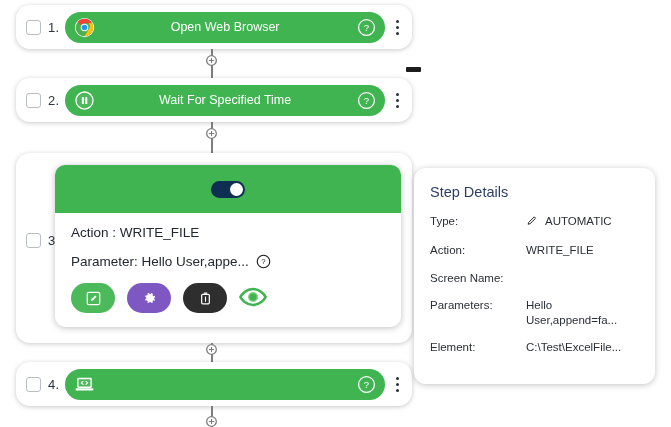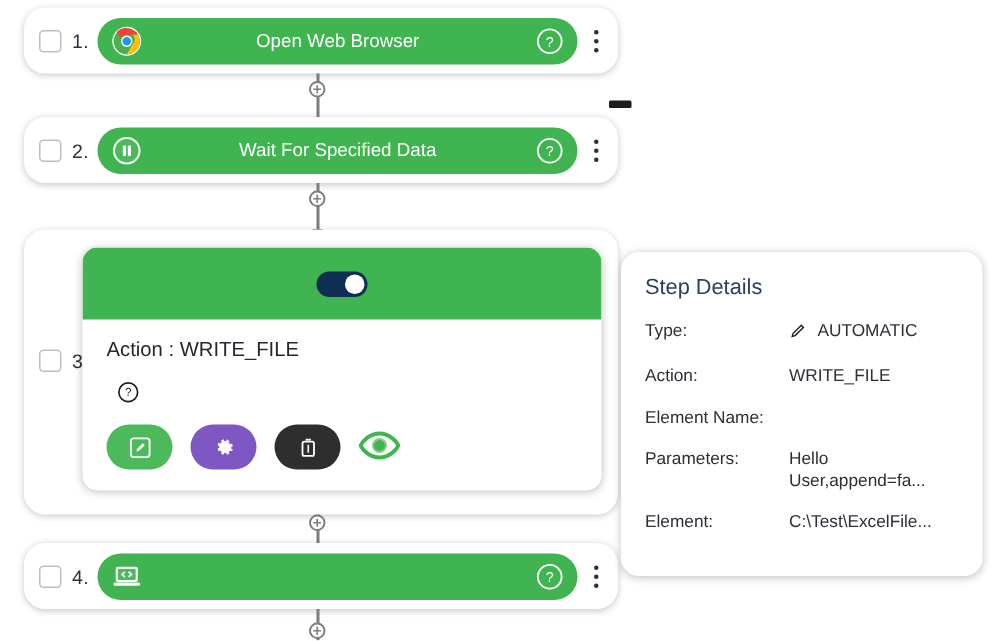--- a/index.html
+++ b/index.html
@@ -272,21 +272,21 @@
       <div class="idx">2.</div>
       <div class="bar">
         <span class="bar-ico">
           <svg viewBox="0 0 24 24" width="21" height="21">
             <circle cx="12" cy="12" r="10.5" fill="#ffffff"></circle>
             <circle cx="12" cy="12" r="9" fill="#4cb95b"></circle>
             <rect x="9" y="8" width="2.4" height="8" rx="0.6" fill="#ffffff"></rect>
             <rect x="12.8" y="8" width="2.4" height="8" rx="0.6" fill="#ffffff"></rect>
           </svg>
         </span>
-        <span class="bar-title">Wait For Specified Data</span>
+        <span class="bar-title">Wait For Specified Time</span>
         <span class="help">
           <svg viewBox="0 0 24 24" width="19" height="19">
             <circle cx="12" cy="12" r="10" fill="none" stroke="#ffffff" stroke-width="1.6"></circle>
             <text x="12" y="16.5" font-size="12" fill="#ffffff" text-anchor="middle" font-family="Liberation Sans, sans-serif">?</text>
           </svg>
         </span>
       </div>
       <div class="kebab">
           <i></i>
           <i></i>
@@ -321,20 +321,21 @@
 
     <div class="card3">
       <div class="card3-head">
         <div class="toggle"></div>
       </div>
       <div class="card3-body">
         <div class="line">
           <span>Action : WRITE_FILE</span>
         </div>
         <div class="line">
+          <span>Parameter: Hello User,appe...</span>
           <span class="qm">
             <svg viewBox="0 0 24 24" width="15" height="15">
               <circle cx="12" cy="12" r="10" fill="none" stroke="#1d1d1d" stroke-width="1.8"></circle>
               <text x="12" y="16.5" font-size="12.5" fill="#1d1d1d" text-anchor="middle" font-family="Liberation Sans, sans-serif">?</text>
             </svg>
           </span>
         </div>
         <div class="btnrow">
           <button class="abtn edit">
             <svg viewBox="0 0 24 24" width="17" height="17">
@@ -434,21 +435,21 @@
     </div>
 
     <div class="drow">
       <div class="dlabel">Action:</div>
       <div class="dval">
         <span class="txt">WRITE_FILE</span>
       </div>
     </div>
 
     <div class="drow">
-      <div class="dlabel">Element Name:</div>
+      <div class="dlabel">Screen Name:</div>
       <div class="dval">
         <span class="txt"></span>
       </div>
     </div>
 
     <div class="drow">
       <div class="dlabel">Parameters:</div>
       <div class="dval">
         <span class="txt">Hello User,append=fa...</span>
       </div>

